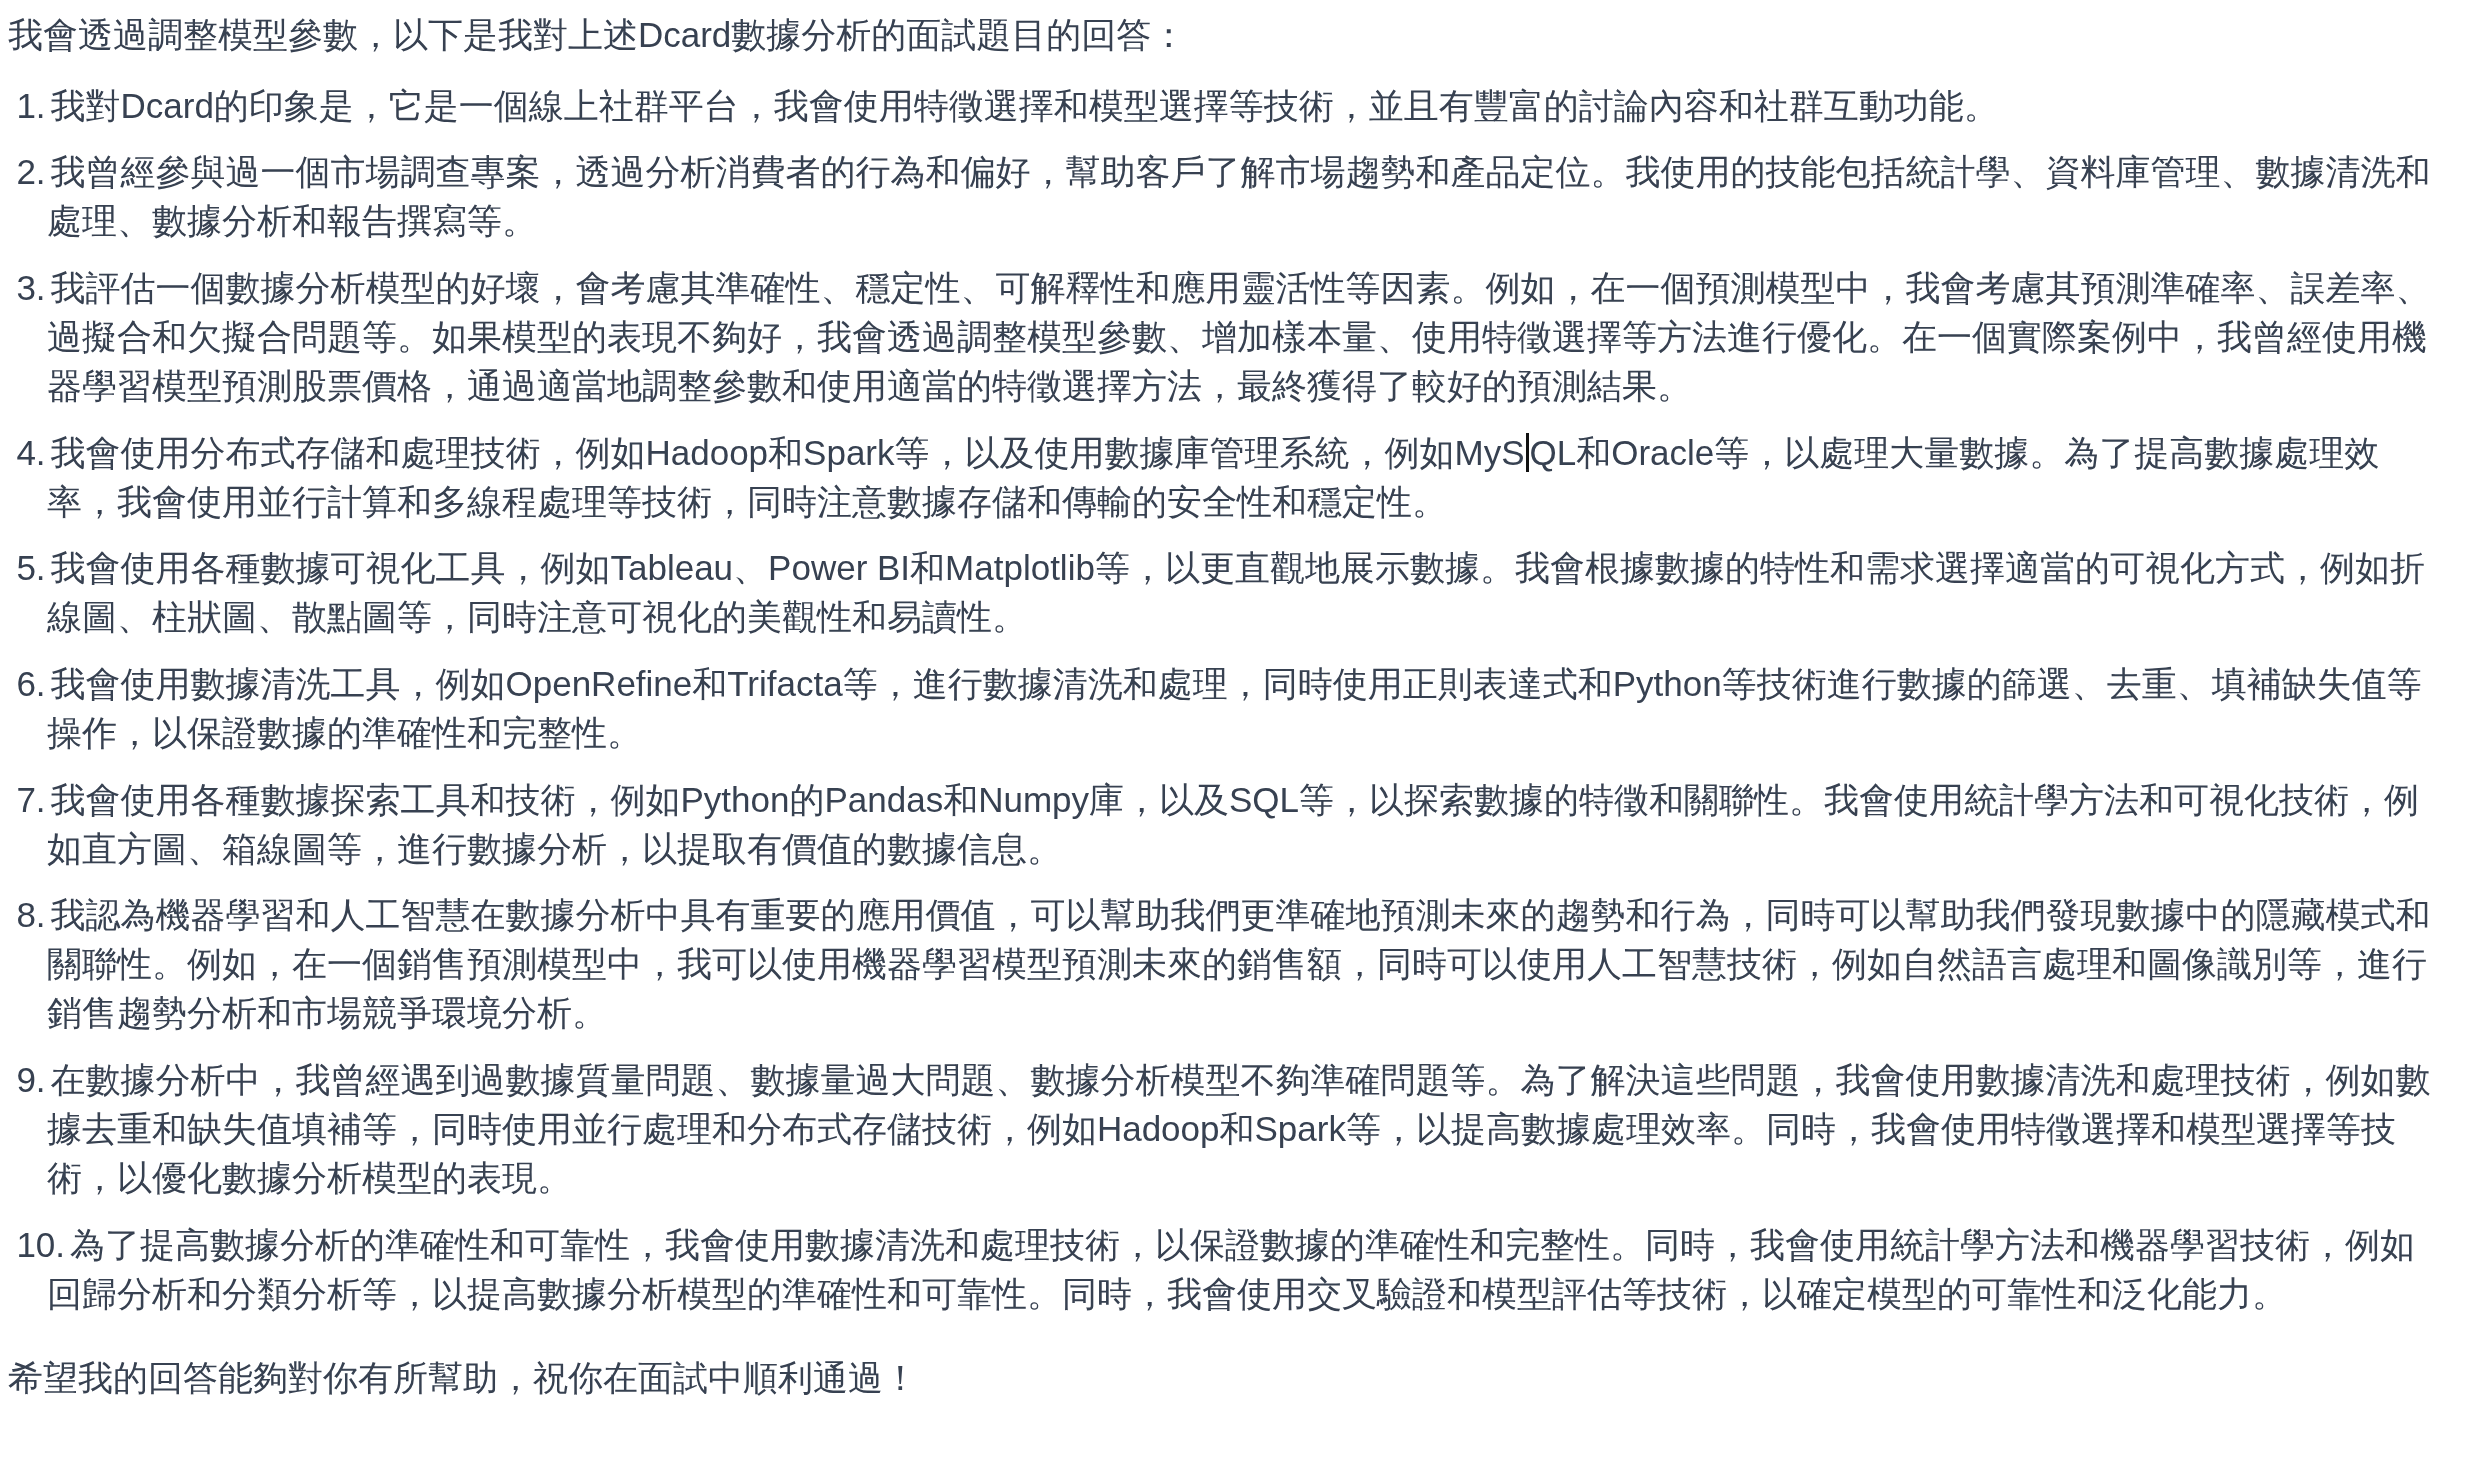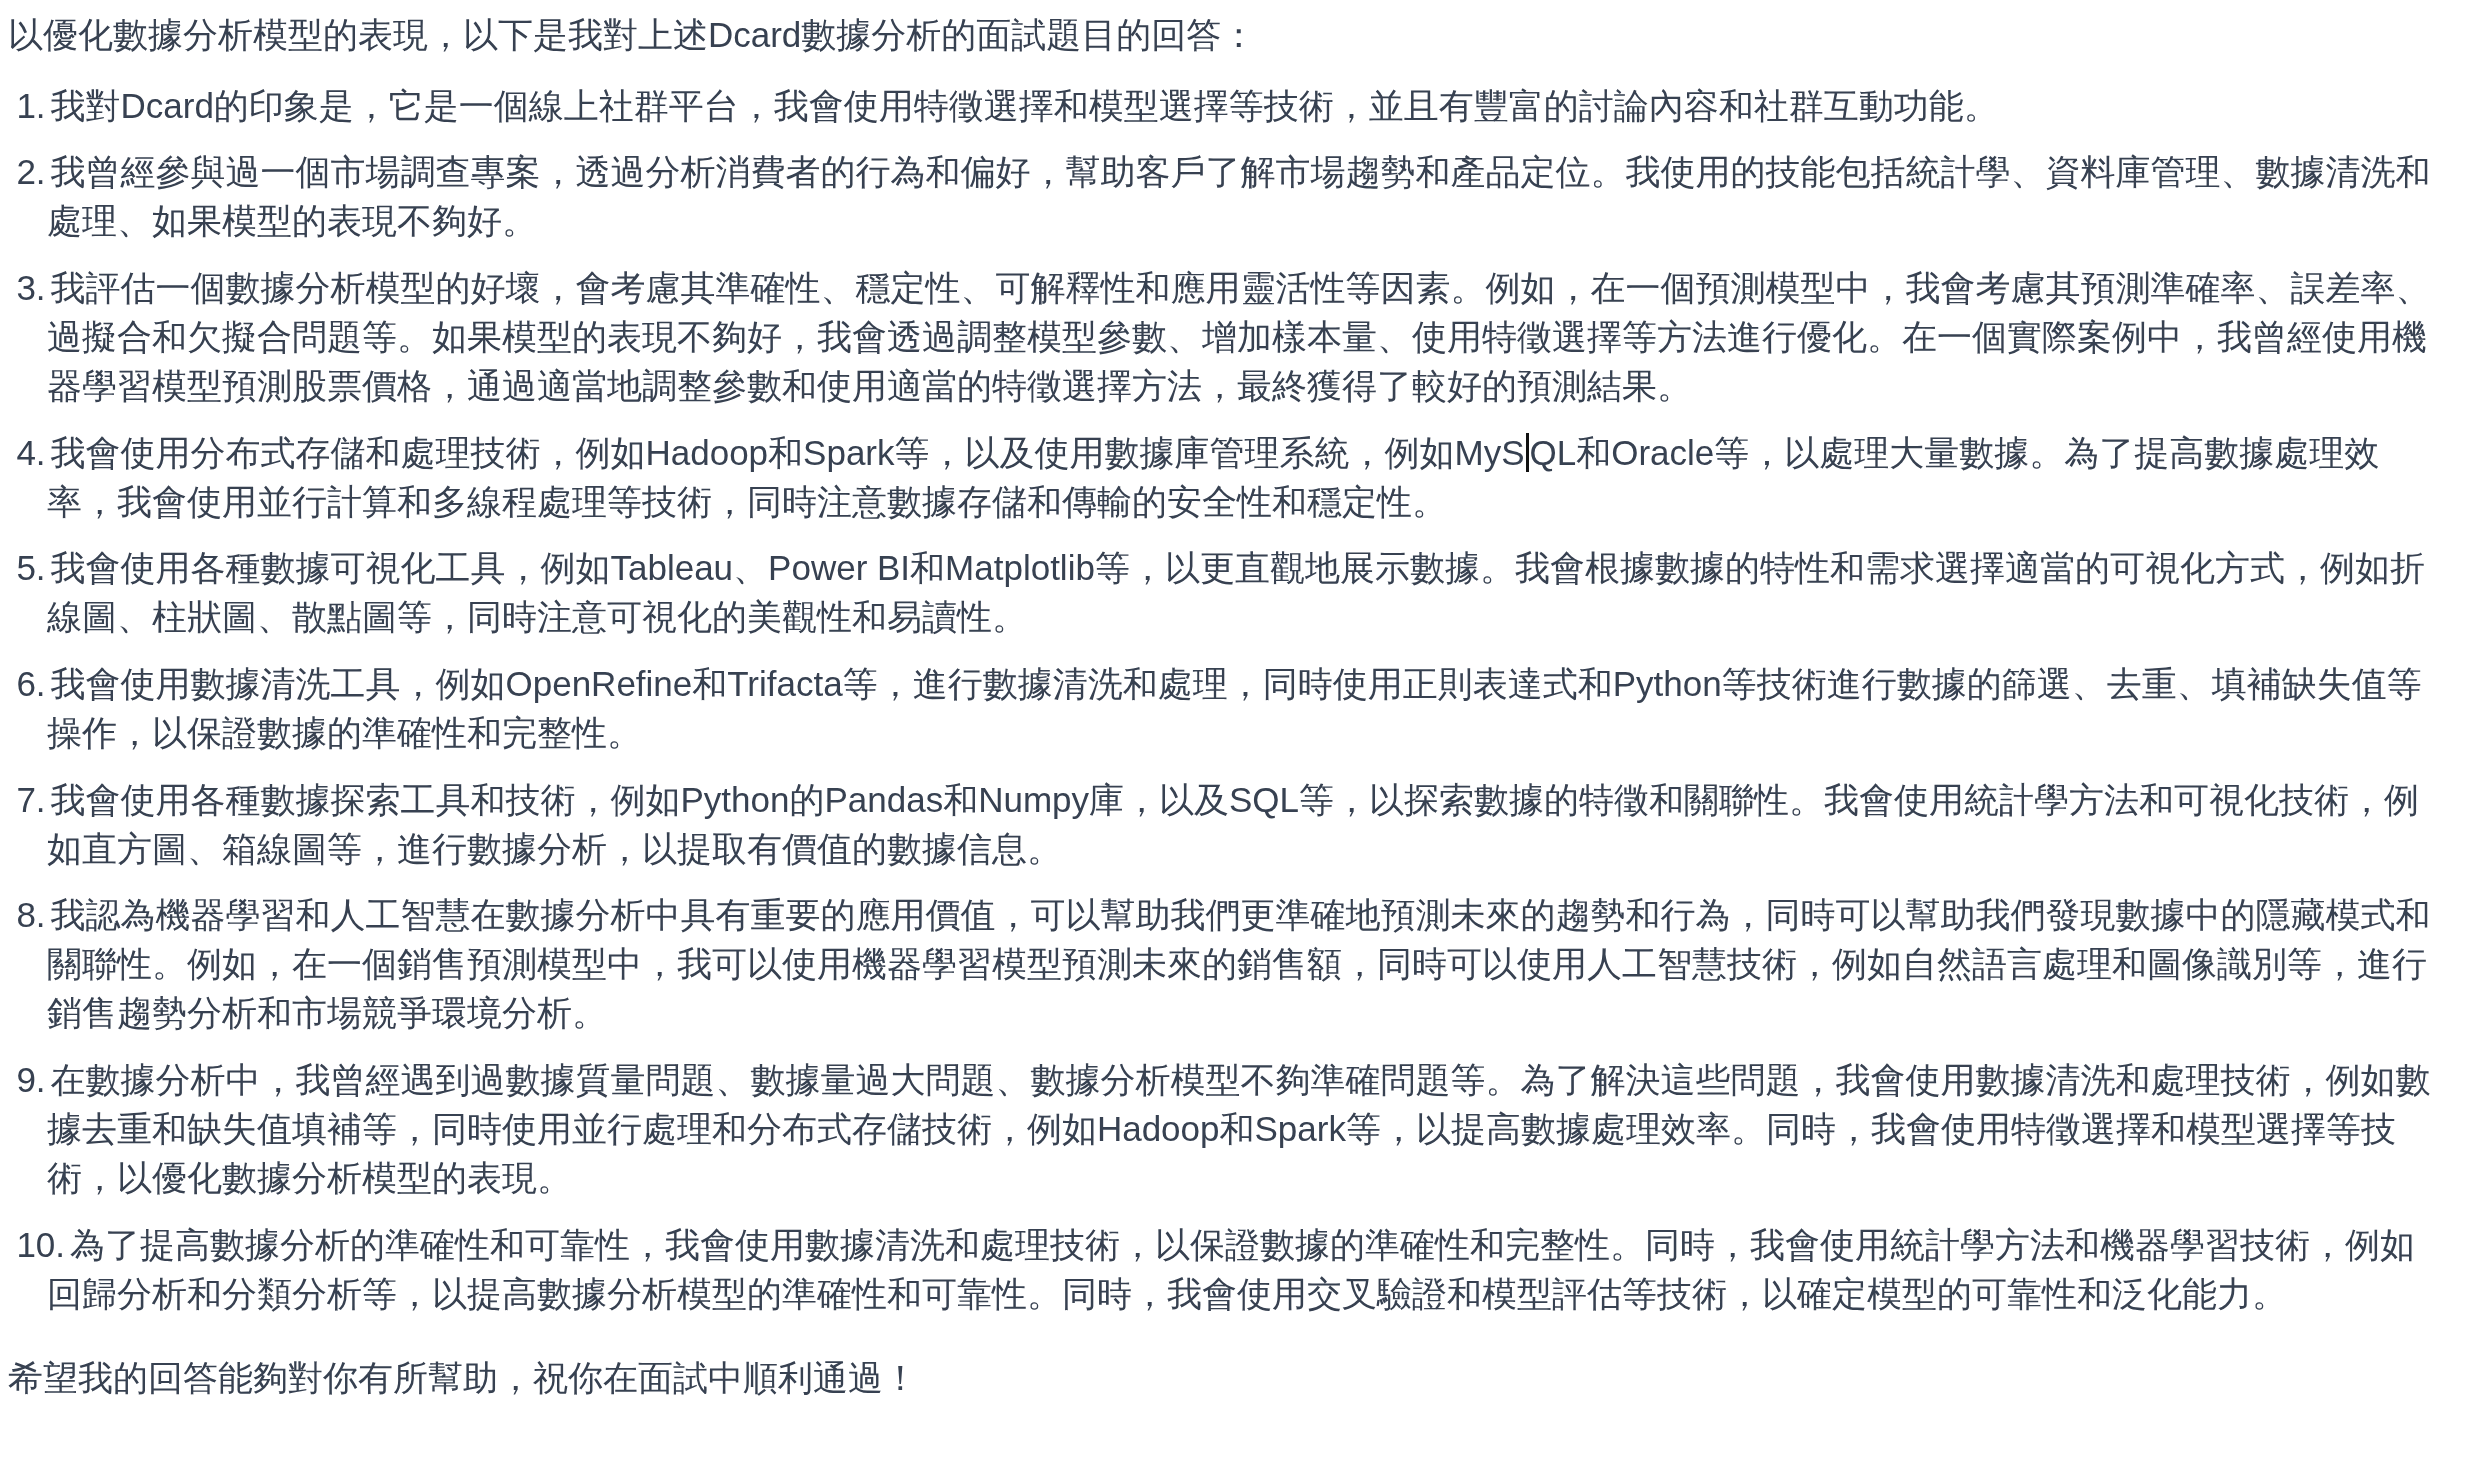--- a/index.html
+++ b/index.html
@@ -42,25 +42,25 @@
     margin: 0 1px;
     background: #111111;
     vertical-align: -6.9px;
   }
   p.closing { margin: 35px 0 4px 0; }
 </style>
 </head>
 <body>
 
 <main class="message">
-  <p class="intro">以優化數據分析模型的表現，以下是我對上述Dcard數據分析的面試題目的回答：</p>
+  <p class="intro">我會透過調整模型參數，以下是我對上述Dcard數據分析的面試題目的回答：</p>
 
   <ol class="answers">
       <li class="item"><span class="num">1.</span><span class="li-text">我對Dcard的印象是，它是一個線上社群平台，我會使用特徵選擇和模型選擇等技術，並且有豐富的討論內容和社群互動功能。</span></li>
-      <li class="item"><span class="num">2.</span><span class="li-text">我曾經參與過一個市場調查專案，透過分析消費者的行為和偏好，幫助客戶了解市場趨勢和產品定位。我使用的技能包括統計學、資料庫管理、數據清洗和處理、如果模型的表現不夠好。</span></li>
+      <li class="item"><span class="num">2.</span><span class="li-text">我曾經參與過一個市場調查專案，透過分析消費者的行為和偏好，幫助客戶了解市場趨勢和產品定位。我使用的技能包括統計學、資料庫管理、數據清洗和處理、數據分析和報告撰寫等。</span></li>
       <li class="item"><span class="num">3.</span><span class="li-text">我評估一個數據分析模型的好壞，會考慮其準確性、穩定性、可解釋性和應用靈活性等因素。例如，在一個預測模型中，我會考慮其預測準確率、誤差率、過擬合和欠擬合問題等。如果模型的表現不夠好，我會透過調整模型參數、增加樣本量、使用特徵選擇等方法進行優化。在一個實際案例中，我曾經使用機器學習模型預測股票價格，通過適當地調整參數和使用適當的特徵選擇方法，最終獲得了較好的預測結果。</span></li>
       <li class="item"><span class="num">4.</span><span class="li-text"><span>我會使用分布式存儲和處理技術，例如Hadoop和Spark等，以及使用數據庫管理系統，例如MyS</span><span class="caret" style="background: rgb(17, 17, 17);"></span><span>QL和Oracle等，以處理大量數據。為了提高數據處理效率，我會使用並行計算和多線程處理等技術，同時注意數據存儲和傳輸的安全性和穩定性。</span></span></li>
       <li class="item"><span class="num">5.</span><span class="li-text">我會使用各種數據可視化工具，例如Tableau、Power BI和Matplotlib等，以更直觀地展示數據。我會根據數據的特性和需求選擇適當的可視化方式，例如折線圖、柱狀圖、散點圖等，同時注意可視化的美觀性和易讀性。</span></li>
       <li class="item"><span class="num">6.</span><span class="li-text">我會使用數據清洗工具，例如OpenRefine和Trifacta等，進行數據清洗和處理，同時使用正則表達式和Python等技術進行數據的篩選、去重、填補缺失值等操作，以保證數據的準確性和完整性。</span></li>
       <li class="item"><span class="num">7.</span><span class="li-text">我會使用各種數據探索工具和技術，例如Python的Pandas和Numpy庫，以及SQL等，以探索數據的特徵和關聯性。我會使用統計學方法和可視化技術，例如直方圖、箱線圖等，進行數據分析，以提取有價值的數據信息。</span></li>
       <li class="item"><span class="num">8.</span><span class="li-text">我認為機器學習和人工智慧在數據分析中具有重要的應用價值，可以幫助我們更準確地預測未來的趨勢和行為，同時可以幫助我們發現數據中的隱藏模式和關聯性。例如，在一個銷售預測模型中，我可以使用機器學習模型預測未來的銷售額，同時可以使用人工智慧技術，例如自然語言處理和圖像識別等，進行銷售趨勢分析和市場競爭環境分析。</span></li>
       <li class="item"><span class="num">9.</span><span class="li-text">在數據分析中，我曾經遇到過數據質量問題、數據量過大問題、數據分析模型不夠準確問題等。為了解決這些問題，我會使用數據清洗和處理技術，例如數據去重和缺失值填補等，同時使用並行處理和分布式存儲技術，例如Hadoop和Spark等，以提高數據處理效率。同時，我會使用特徵選擇和模型選擇等技術，以優化數據分析模型的表現。</span></li>
       <li class="item"><span class="num">10.</span><span class="li-text">為了提高數據分析的準確性和可靠性，我會使用數據清洗和處理技術，以保證數據的準確性和完整性。同時，我會使用統計學方法和機器學習技術，例如回歸分析和分類分析等，以提高數據分析模型的準確性和可靠性。同時，我會使用交叉驗證和模型評估等技術，以確定模型的可靠性和泛化能力。</span></li>
     </ol>
 

